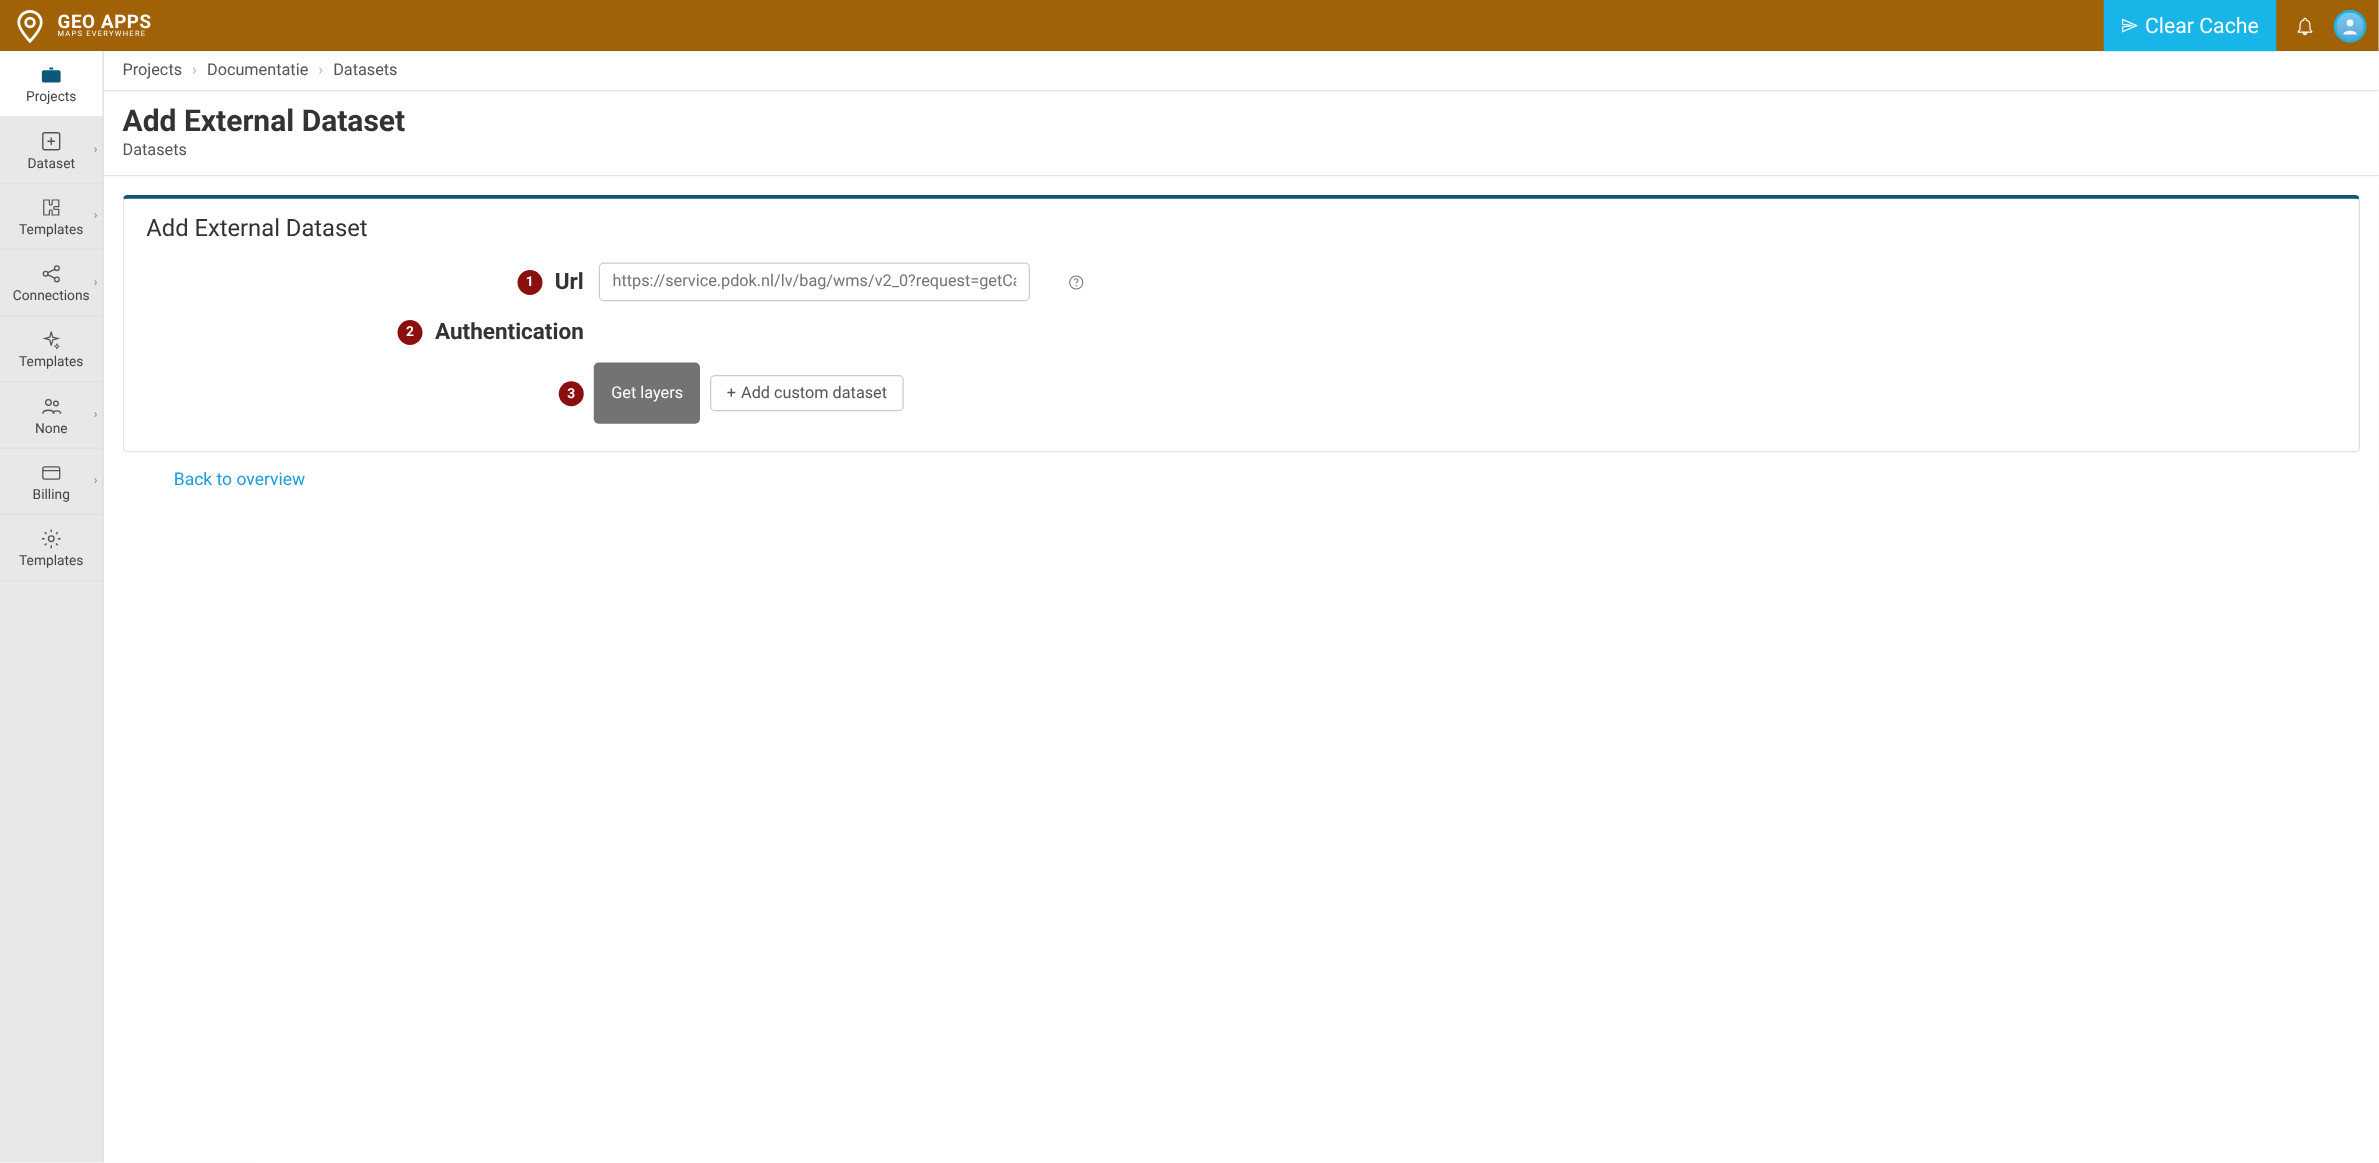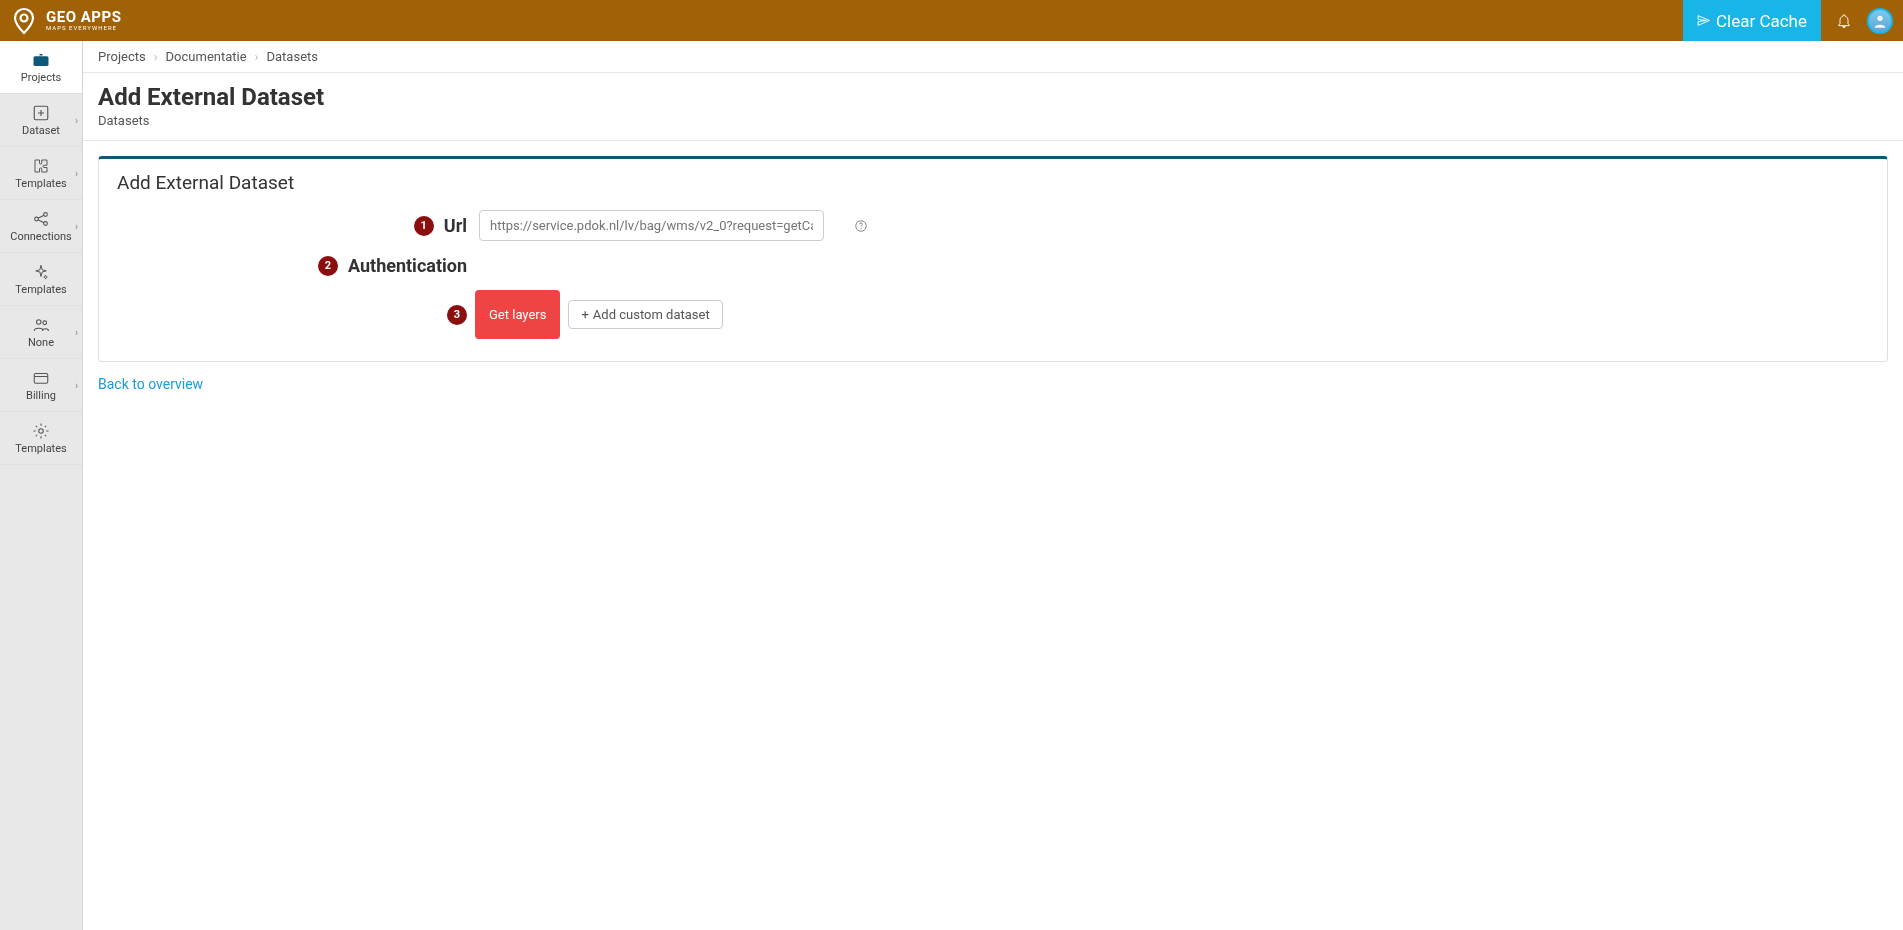--- a/index.html
+++ b/index.html
@@ -149,21 +149,21 @@
     
     .button-row {
       display: flex;
       align-items: center;
       gap: 8px;
       margin-left: 362px;
       margin-top: 4px;
     }
     .button-row .step-wrap { display:flex; align-items:center; gap:8px; margin-left:-32px; }
     .btn-primary {
-      background: #ef4444;
+      background: #737373;
       color: #fff;
       border: none;
       padding: 17px 14px;
       border-radius: 4px;
       font-size: 13px;
       cursor: pointer;
       text-align: right;
     }
     .btn-secondary {
       background: #fff;
@@ -178,20 +178,21 @@
       gap: 4px;
     }
     
     .back-link {
       display: inline-block;
       margin-top: 14px;
       font-size: 14px;
       color: #1a9dd9;
       text-decoration: none;
       cursor: pointer;
+      margin-left: 41px;
     }
     
     svg { display: block; }
   </style>
 </head>
 <body>
 
 <div class="topbar">
   <div class="topbar-left">
     <div class="logo-icon">

